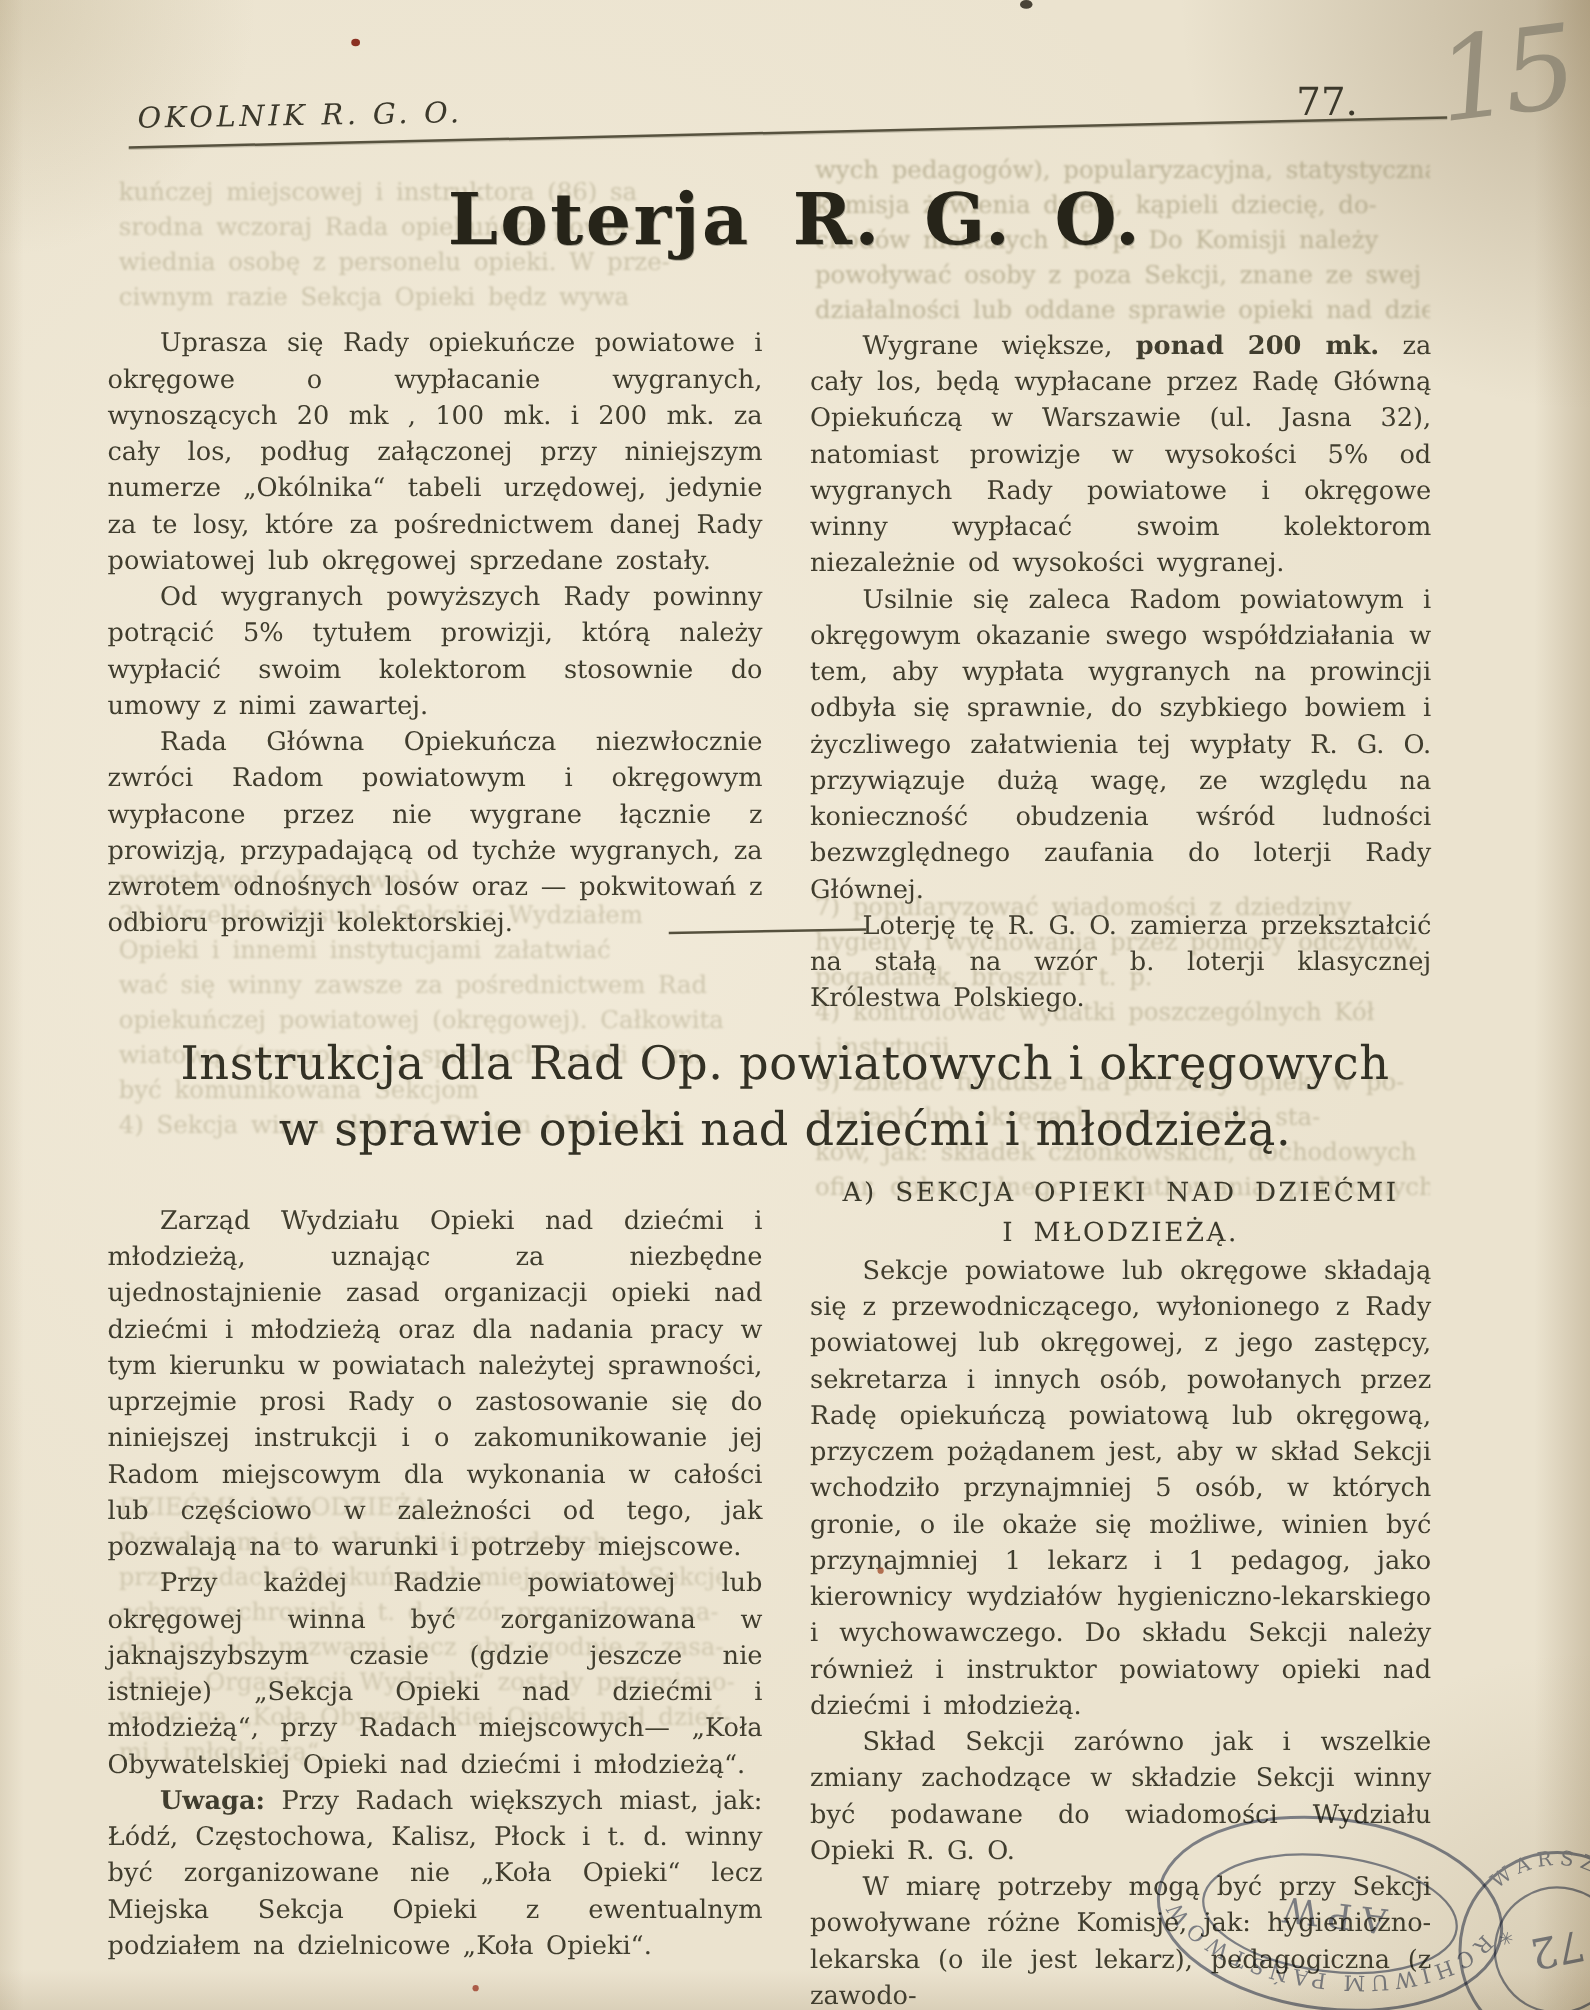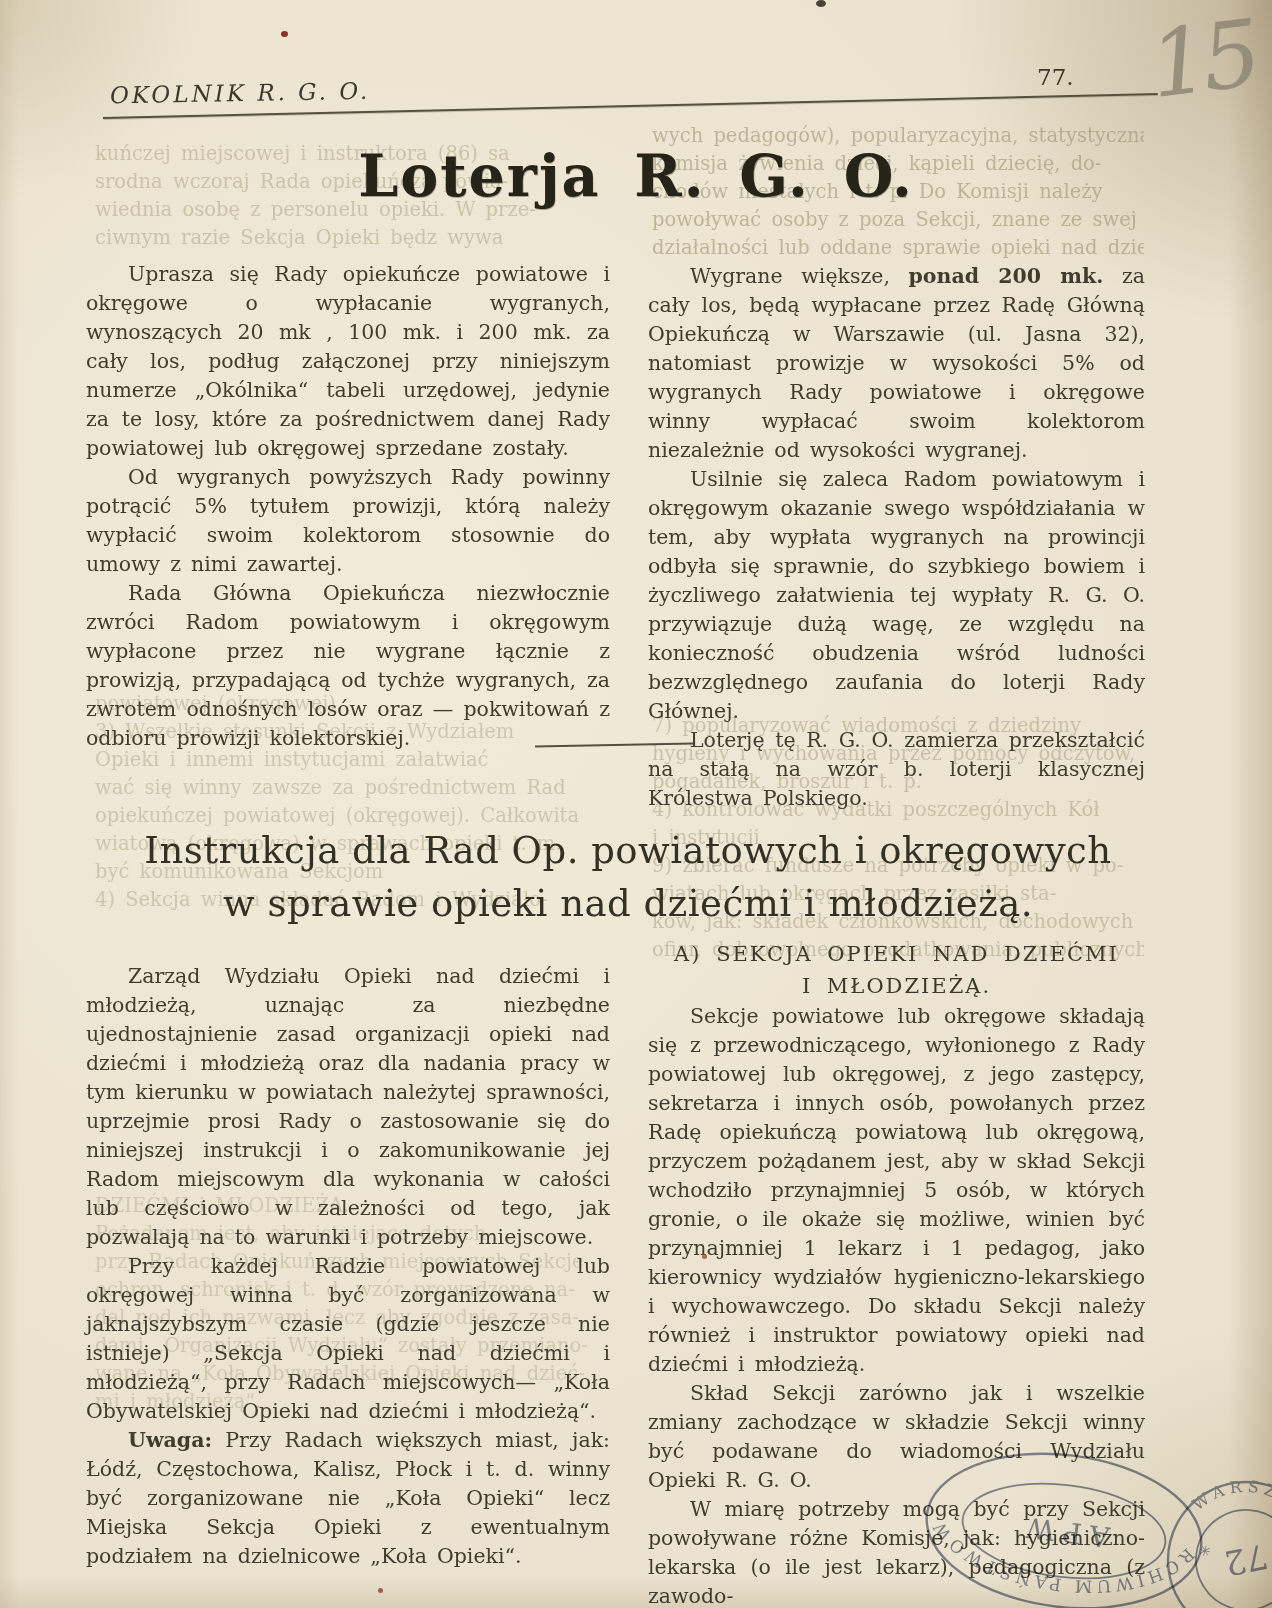--- a/index.html
+++ b/index.html
@@ -16,21 +16,21 @@
       radial-gradient(ellipse at 30% 40%, #f2ebda 0%, rgba(242,235,218,0) 60%),
       #ebe3cf;
   }
   .abs { position:absolute; }
 
   
   .running-head {
     font-style:italic; font-size:23px; letter-spacing:3px; color:#3c392c;
     transform:rotate(-1deg);
   }
-  .page-num { font-size:23px; color:#3c392c; }
+  .page-num { font-size:31px; color:#3c392c; }
   .head-rule {
     height:2px; background:#57523f; transform-origin:left center;
     box-shadow:0 1px 0 rgba(87,82,63,0.25);
   }
   .pencil-number {
     font-size:92px; font-style:italic; color:#8e8775; line-height:1;
     transform:rotate(-7deg); opacity:0.85; letter-spacing:-6px;
   }
 
   

